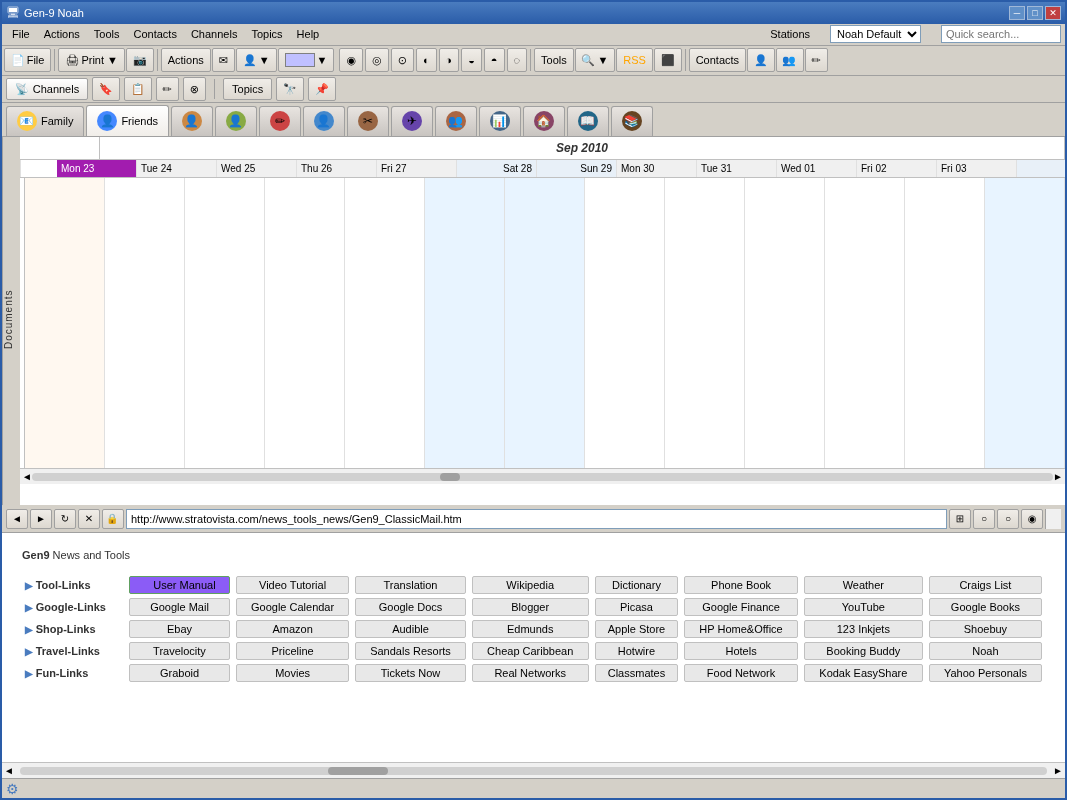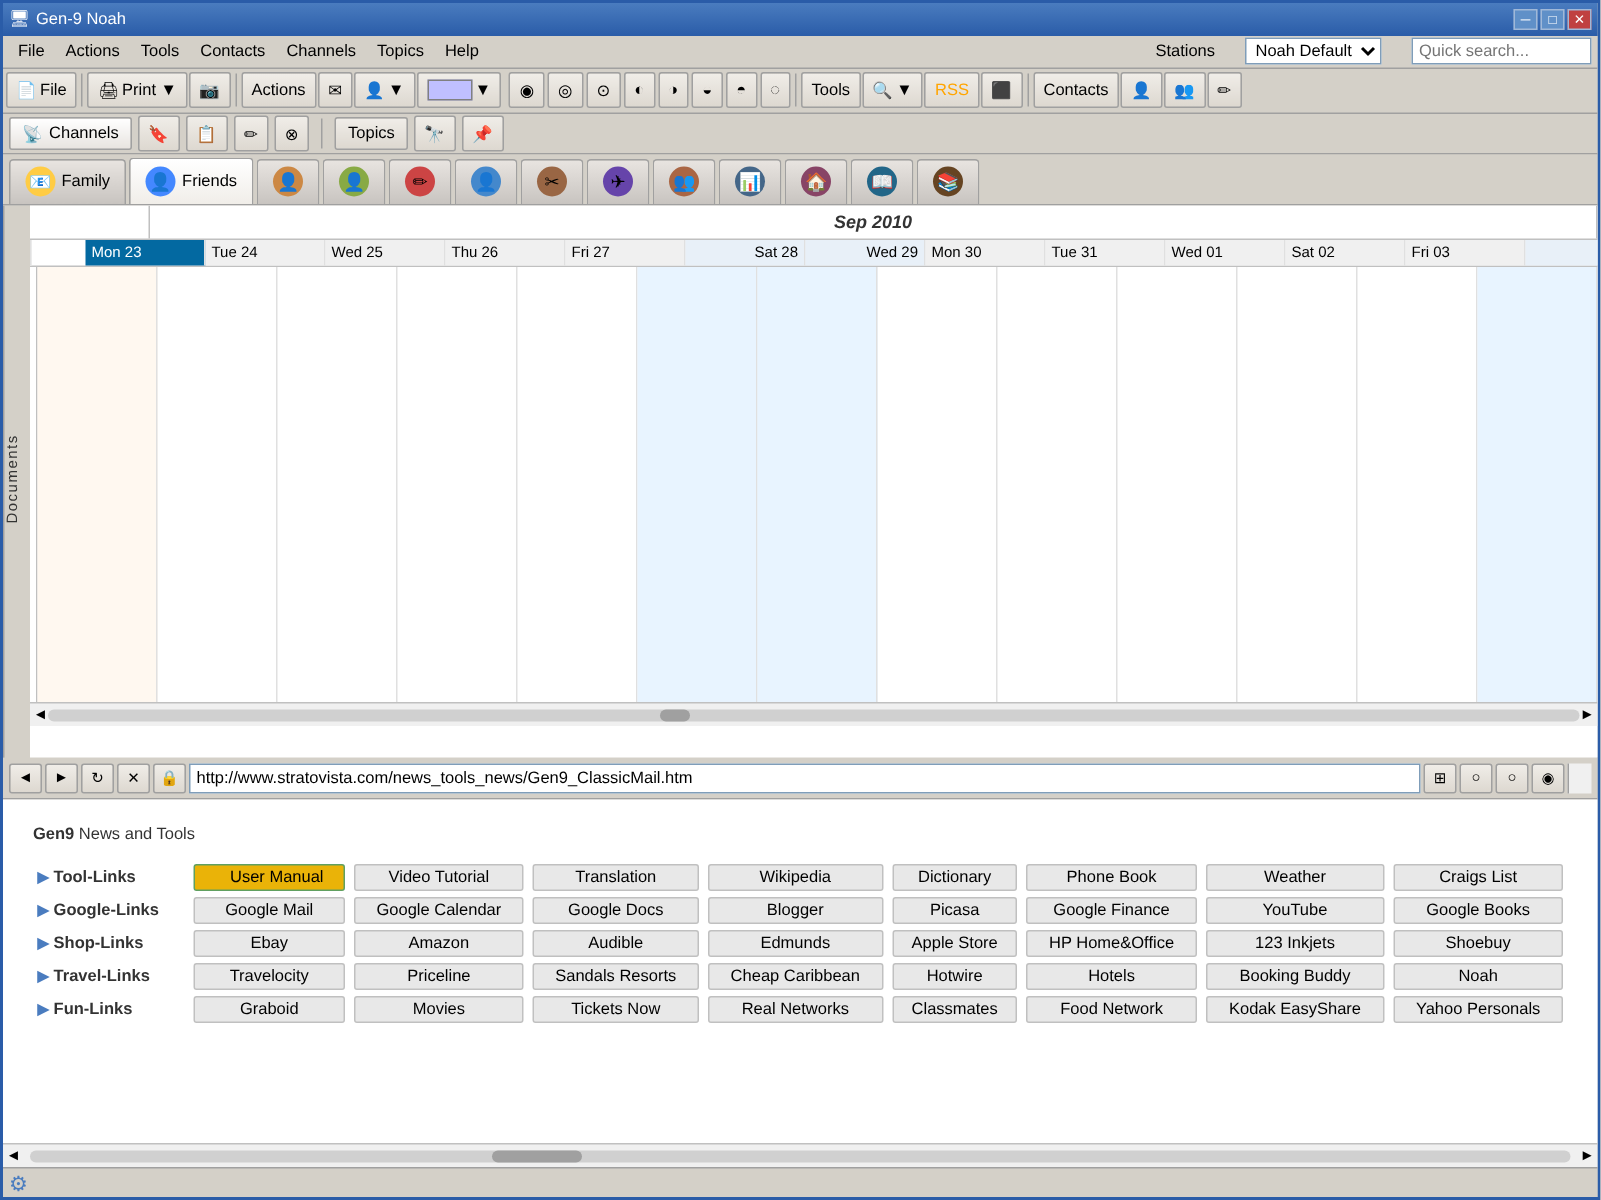--- a/index.html
+++ b/index.html
@@ -41,21 +41,21 @@
     .main-area { display: flex; height: 370px; }
     .doc-sidebar { width: 18px; background: #d4d0c8; border-right: 1px solid #a0a0a0; display: flex; flex-direction: column; align-items: center; padding-top: 4px; writing-mode: vertical-rl; transform: rotate(180deg); }
     .doc-label { font-size: 10px; color: #333; letter-spacing: 1px; cursor: pointer; }
     
     
     .calendar-area { flex: 1; background: white; overflow: hidden; position: relative; }
     .cal-header { display: flex; border-bottom: 1px solid #c0c0c0; }
     .cal-month { text-align: center; padding: 4px; font-size: 12px; font-weight: bold; color: #333; border-right: 1px solid #c0c0c0; flex: 1; }
     .cal-days-row { display: flex; border-bottom: 1px solid #c0c0c0; }
     .cal-day-header { flex: 1; padding: 3px 4px; font-size: 10px; border-right: 1px solid #e0e0e0; background: #f0f0f0; min-width: 80px; }
-    .cal-day-header.today { background: #0369a1; color: white; margin-left: 36px; }
+    .cal-day-header.today { background: #a21caf; color: white; margin-left: 36px; }
     .cal-day-header.weekend { background: #e8f0f8; text-align: right; }
     .cal-body { display: flex; height: 290px; }
     .cal-col { flex: 1; border-right: 1px solid #e0e0e0; min-width: 80px; position: relative; }
     .cal-col.weekend { background: #e8f4ff; }
     .cal-col.today-col { background: #fff8f0; }
     .friend-docs { position: absolute; bottom: 10px; left: 10px; text-align: center; }
     .friend-docs-icon { font-size: 32px; color: #606060; }
     .friend-docs-label { font-size: 9px; color: #316ac5; cursor: pointer; }
     
     
@@ -78,21 +78,21 @@
     .google-area { display: flex; align-items: center; gap: 8px; }
     .google-search-input { height: 22px; border: 1px solid #a0a0a0; padding: 0 4px; font-size: 11px; width: 150px; }
     .search-btn { height: 22px; background: linear-gradient(to bottom, #f0f0f0, #d8d8d8); border: 1px solid #a0a0a0; padding: 0 8px; cursor: pointer; font-size: 11px; }
     
     
     .links-table { width: 100%; border-collapse: collapse; }
     .links-table td { padding: 2px 3px; vertical-align: middle; }
     .row-label { color: #333; display: flex; align-items: center; gap: 3px; white-space: nowrap; font-weight: bold; }
     .row-label-arrow { color: #4a7cbf; font-size: 10px; }
     .link-cell { background: #e8e8e8; border: 1px solid #c0c0c0; text-align: center; padding: 2px 6px; cursor: pointer; white-space: nowrap; border-radius: 2px; }
-    .link-cell.highlight { background: #eab308; border-color: #60a060; padding-left: 16px; }
+    .link-cell.highlight { background: #8b5cf6; border-color: #60a060; padding-left: 16px; }
     
     
     .status-bar { background: #d4d0c8; border-top: 1px solid #a0a0a0; height: 20px; display: flex; align-items: center; padding: 0 4px; }
     .status-icon { font-size: 14px; color: #4a7cbf; }
     
     
     .h-scroll { height: 16px; background: #f0f0f0; border-top: 1px solid #c0c0c0; display: flex; align-items: center; }
     .h-scroll-track { flex: 1; height: 8px; background: #d0d0d0; margin: 0 4px; border-radius: 4px; position: relative; }
     .h-scroll-thumb { width: 60px; height: 8px; background: #a0a0a0; border-radius: 4px; position: absolute; left: 30%; }
     
@@ -242,25 +242,25 @@
       </div>
 
       <div class="cal-days-row">
         <div style="width:80px; border-right:1px solid #e0e0e0; background:#f0f0f0;"></div>
         <div class="cal-day-header today">Mon 23</div>
         <div class="cal-day-header">Tue 24</div>
         <div class="cal-day-header">Wed 25</div>
         <div class="cal-day-header">Thu 26</div>
         <div class="cal-day-header">Fri 27</div>
         <div class="cal-day-header weekend">Sat 28</div>
-        <div class="cal-day-header weekend">Wed 29</div>
+        <div class="cal-day-header weekend">Sun 29</div>
         <div class="cal-day-header">Mon 30</div>
         <div class="cal-day-header">Tue 31</div>
         <div class="cal-day-header">Wed 01</div>
-        <div class="cal-day-header">Sat 02</div>
+        <div class="cal-day-header">Fri 02</div>
         <div class="cal-day-header">Fri 03</div>
         <div class="cal-day-header weekend">Sat</div>
       </div>
 
       <div class="cal-body" style="position:relative;">
         <div style="width:80px; border-right:1px solid #c0c0c0; background:white; position:relative;">
           <div class="friend-docs">
             <div class="friend-docs-icon">📄</div>
             <div class="friend-docs-label">Friends's documents</div>
           </div>

